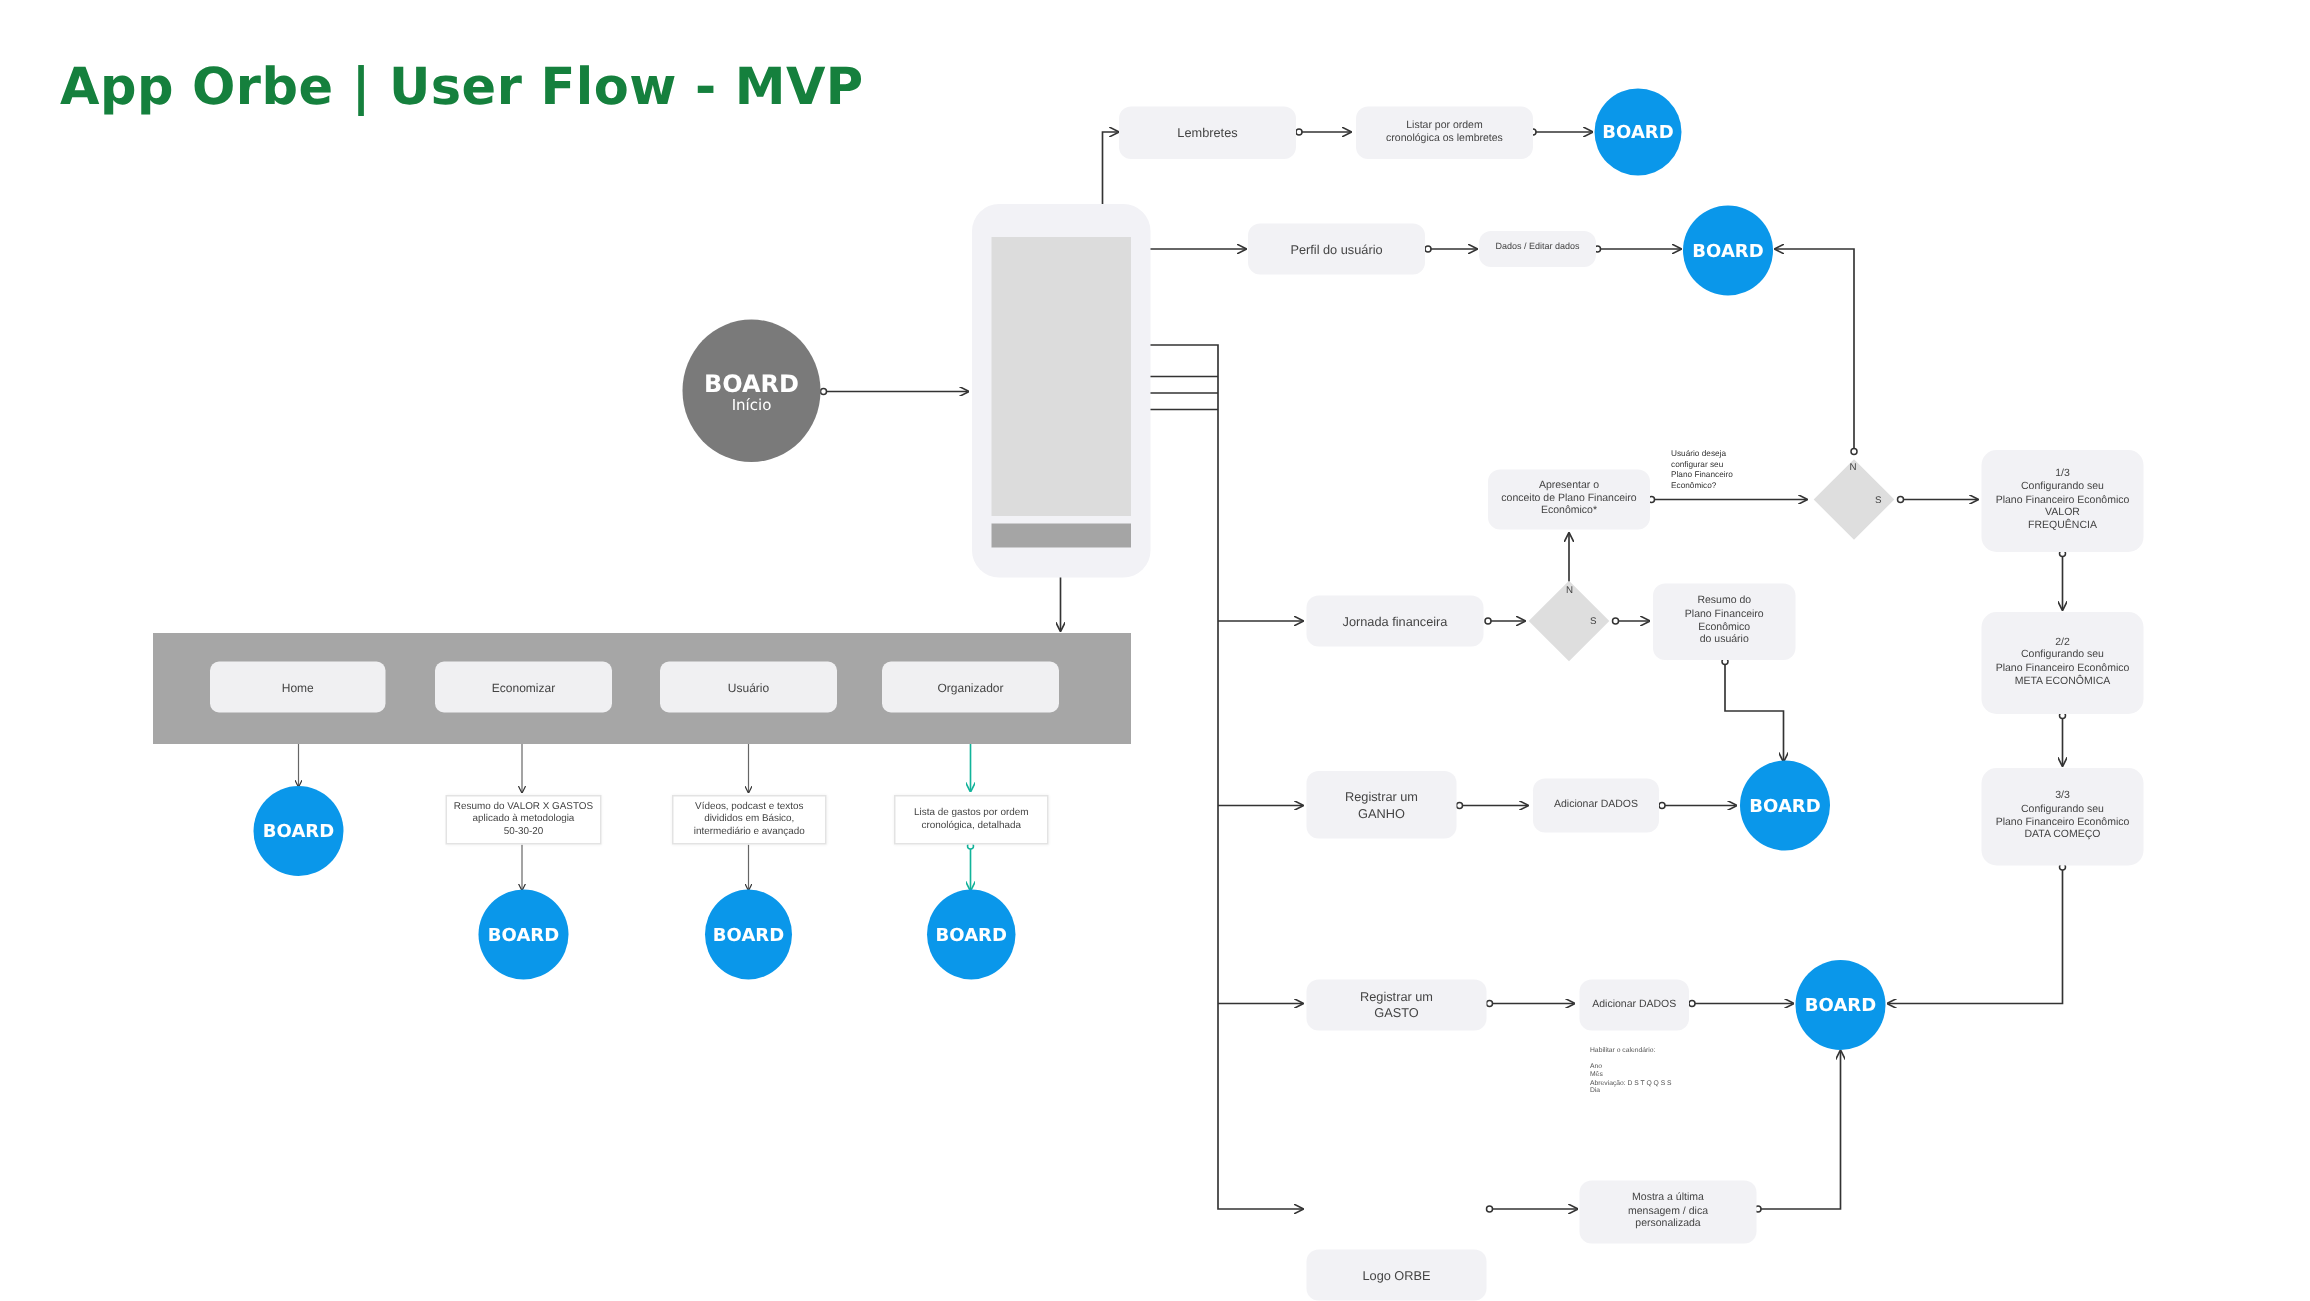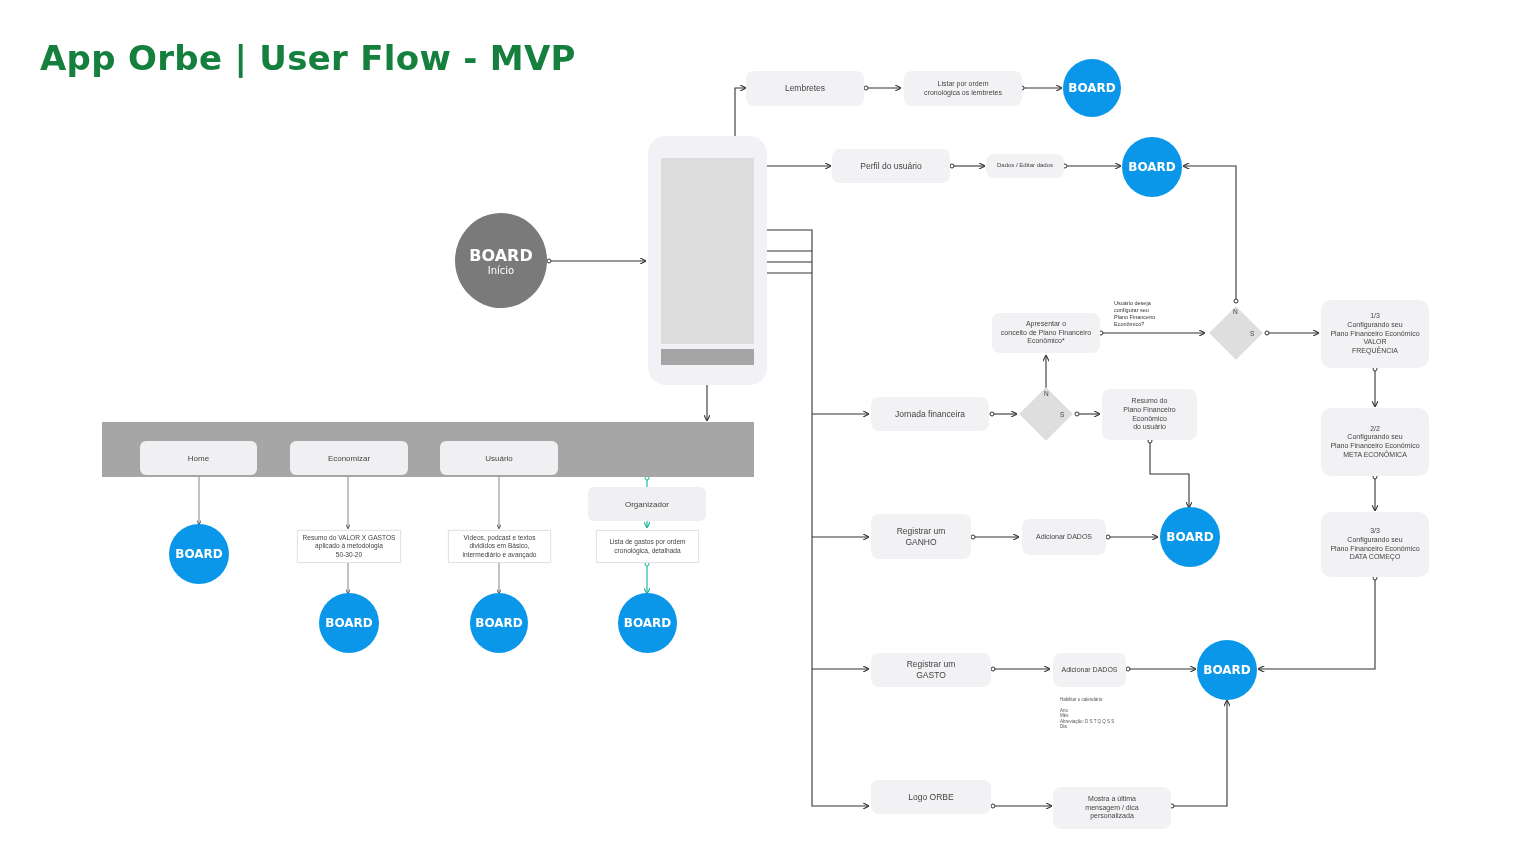--- a/index.html
+++ b/index.html
@@ -8,21 +8,21 @@
   .node { position:absolute; background:#f2f2f5; border-radius:8px; display:flex; align-items:center; justify-content:center; text-align:center; font-size:8px; line-height:1.25; color:#444; white-space:pre-line; box-sizing:border-box; padding:2px 4px; }
   .node.big { font-size:8.5px; }
   .node.flat { background:#ffffff; border:1px solid #e3e3e3; border-radius:0; font-size:6.6px; box-shadow:0 0 2px rgba(0,0,0,0.06); }
   .board { position:absolute; border-radius:50%; background:#0a97ea; color:#fff; font-weight:bold; display:flex; align-items:center; justify-content:center; font-size:12px; font-family:"DejaVu Sans", sans-serif; }
   .board-start { position:absolute; left:455px; top:213px; width:92px; height:95px; border-radius:50%; background:#7a7a7a; color:#fff; display:flex; flex-direction:column; align-items:center; justify-content:center; font-family:"DejaVu Sans", sans-serif; }
   .board-start .b1 { font-size:16px; font-weight:bold; }
   .board-start .b2 { font-size:10px; }
   .phone { position:absolute; left:648px; top:136px; width:119px; height:249px; background:#f2f2f6; border-radius:18px; }
   .phone .screen { position:absolute; left:13px; top:22px; width:93px; height:186px; background:#dcdcdc; }
   .phone .tabbar { position:absolute; left:13px; top:213px; width:93px; height:16px; background:#a5a5a5; }
-  .navbar { position:absolute; left:102px; top:422px; width:652px; height:55px; background:#a6a6a6; }
+  .navbar { position:absolute; left:102px; top:422px; width:652px; height:74px; background:#a6a6a6; }
   .navbtn { position:absolute; top:19px; height:34px; background:#f0f0f2; border-radius:6px; display:flex; align-items:center; justify-content:center; font-size:8px; color:#444; }
   .diamond { position:absolute; width:38px; height:38px; background:#dedede; transform:rotate(45deg); }
   .lbl { position:absolute; font-size:6.5px; color:#444; }
   .note { position:absolute; font-size:5.5px; line-height:1.2; color:#555; white-space:pre-line; }
   .q { position:absolute; font-size:5.5px; line-height:1.25; color:#333; white-space:pre-line; }
   svg.wires { position:absolute; left:0; top:0; }
 </style>
 </head>
 <body>
 
@@ -186,30 +186,30 @@
 GASTO</div>
 <div class="node" style="left:1053px;top:653px;width:73px;height:34px;font-size:7px;">Adicionar DADOS</div>
 <div class="board" style="left:1197px;top:640px;width:60px;height:60px;">BOARD</div>
 <div class="note" style="left:1060px;top:697px;font-size:4.5px;">Habilitar o calendário:
 
 Ano
 Mês
 Abreviação: D S T Q Q S S
 Dia</div>
 
-<div class="node big" style="left:871px;top:780px;width:120px;height:34px;">Logo ORBE</div>
+<div class="node big" style="left:871px;top:833px;width:120px;height:34px;">Logo ORBE</div>
 <div class="node" style="left:1053px;top:787px;width:118px;height:42px;font-size:7px;">Mostra a última
 mensagem / dica
 personalizada</div>
 
 <div class="navbar">
   <div class="navbtn" style="left:38px;width:117px;">Home</div>
   <div class="navbtn" style="left:188px;width:118px;">Economizar</div>
   <div class="navbtn" style="left:338px;width:118px;">Usuário</div>
-  <div class="navbtn" style="left:486px;width:118px;margin-top:46px;">Organizador</div>
+  <div class="navbtn" style="left:486px;width:118px;">Organizador</div>
 </div>
 
 <div class="board" style="left:169px;top:524px;width:60px;height:60px;">BOARD</div>
 
 <div class="node flat" style="left:297px;top:530px;width:104px;height:33px;">Resumo do VALOR X GASTOS
 aplicado à metodologia
 50-30-20</div>
 <div class="node flat" style="left:448px;top:530px;width:103px;height:33px;">Vídeos, podcast e textos
 divididos em Básico,
 intermediário e avançado</div>

